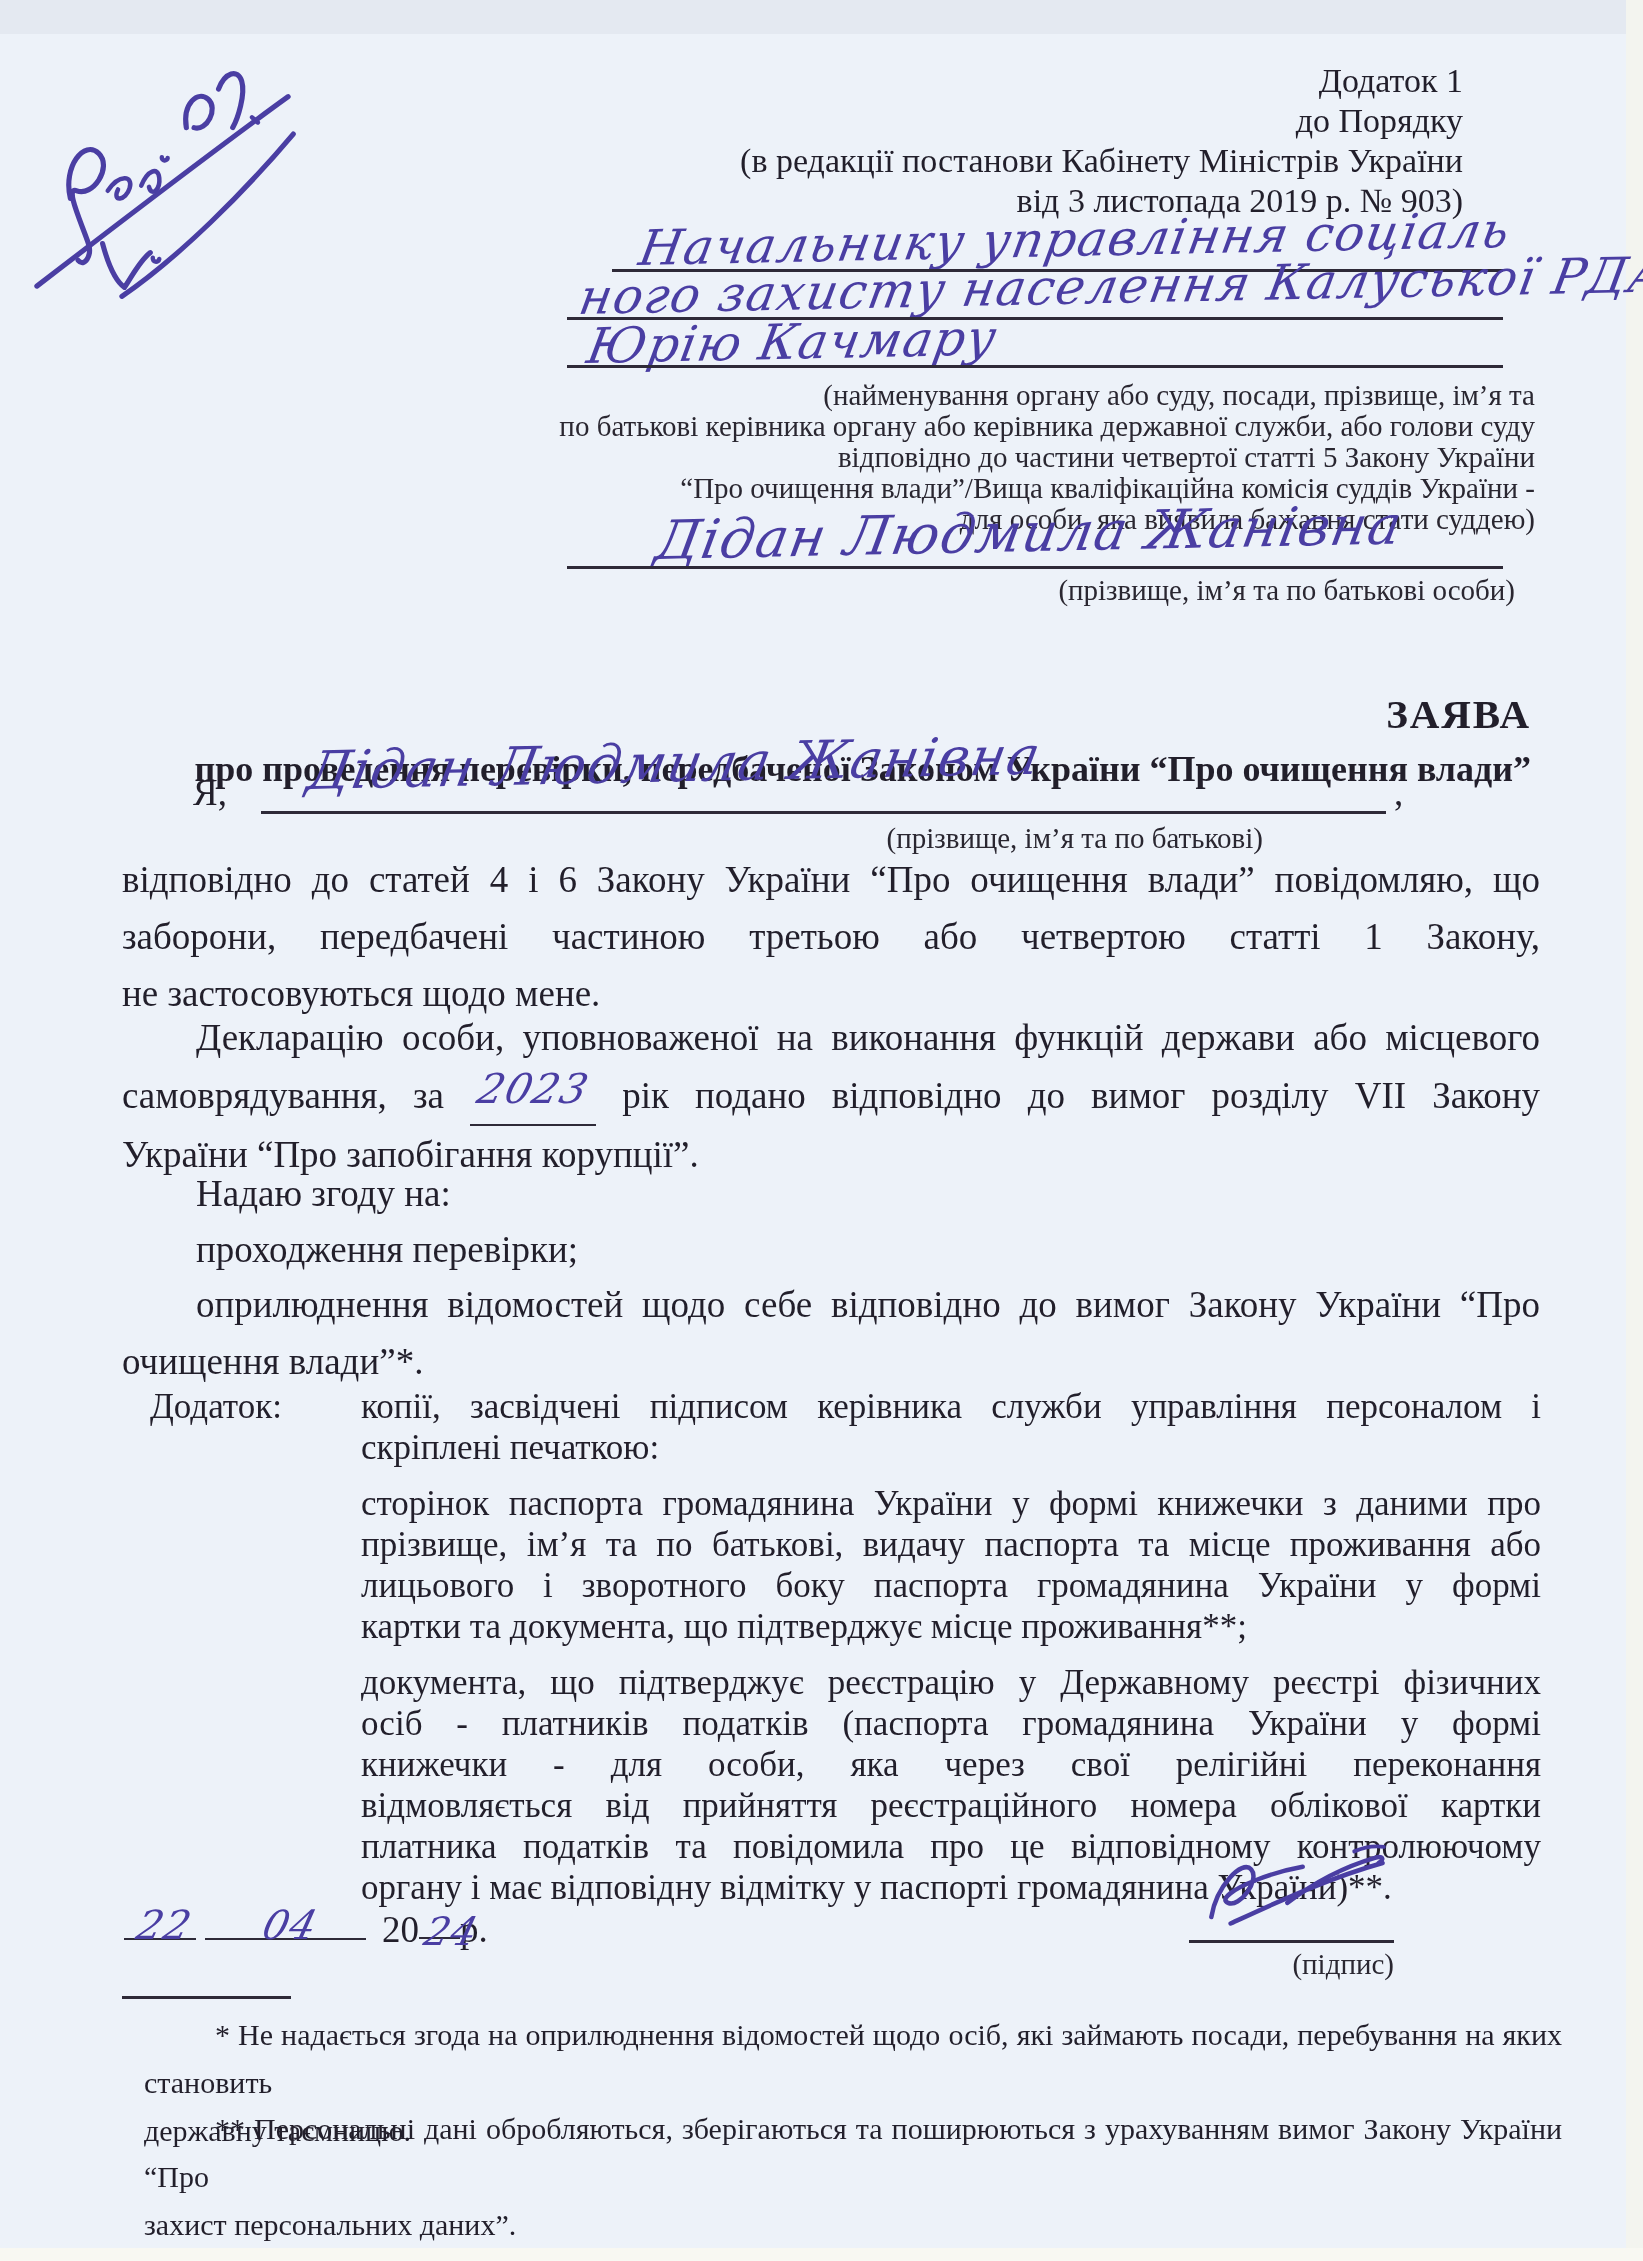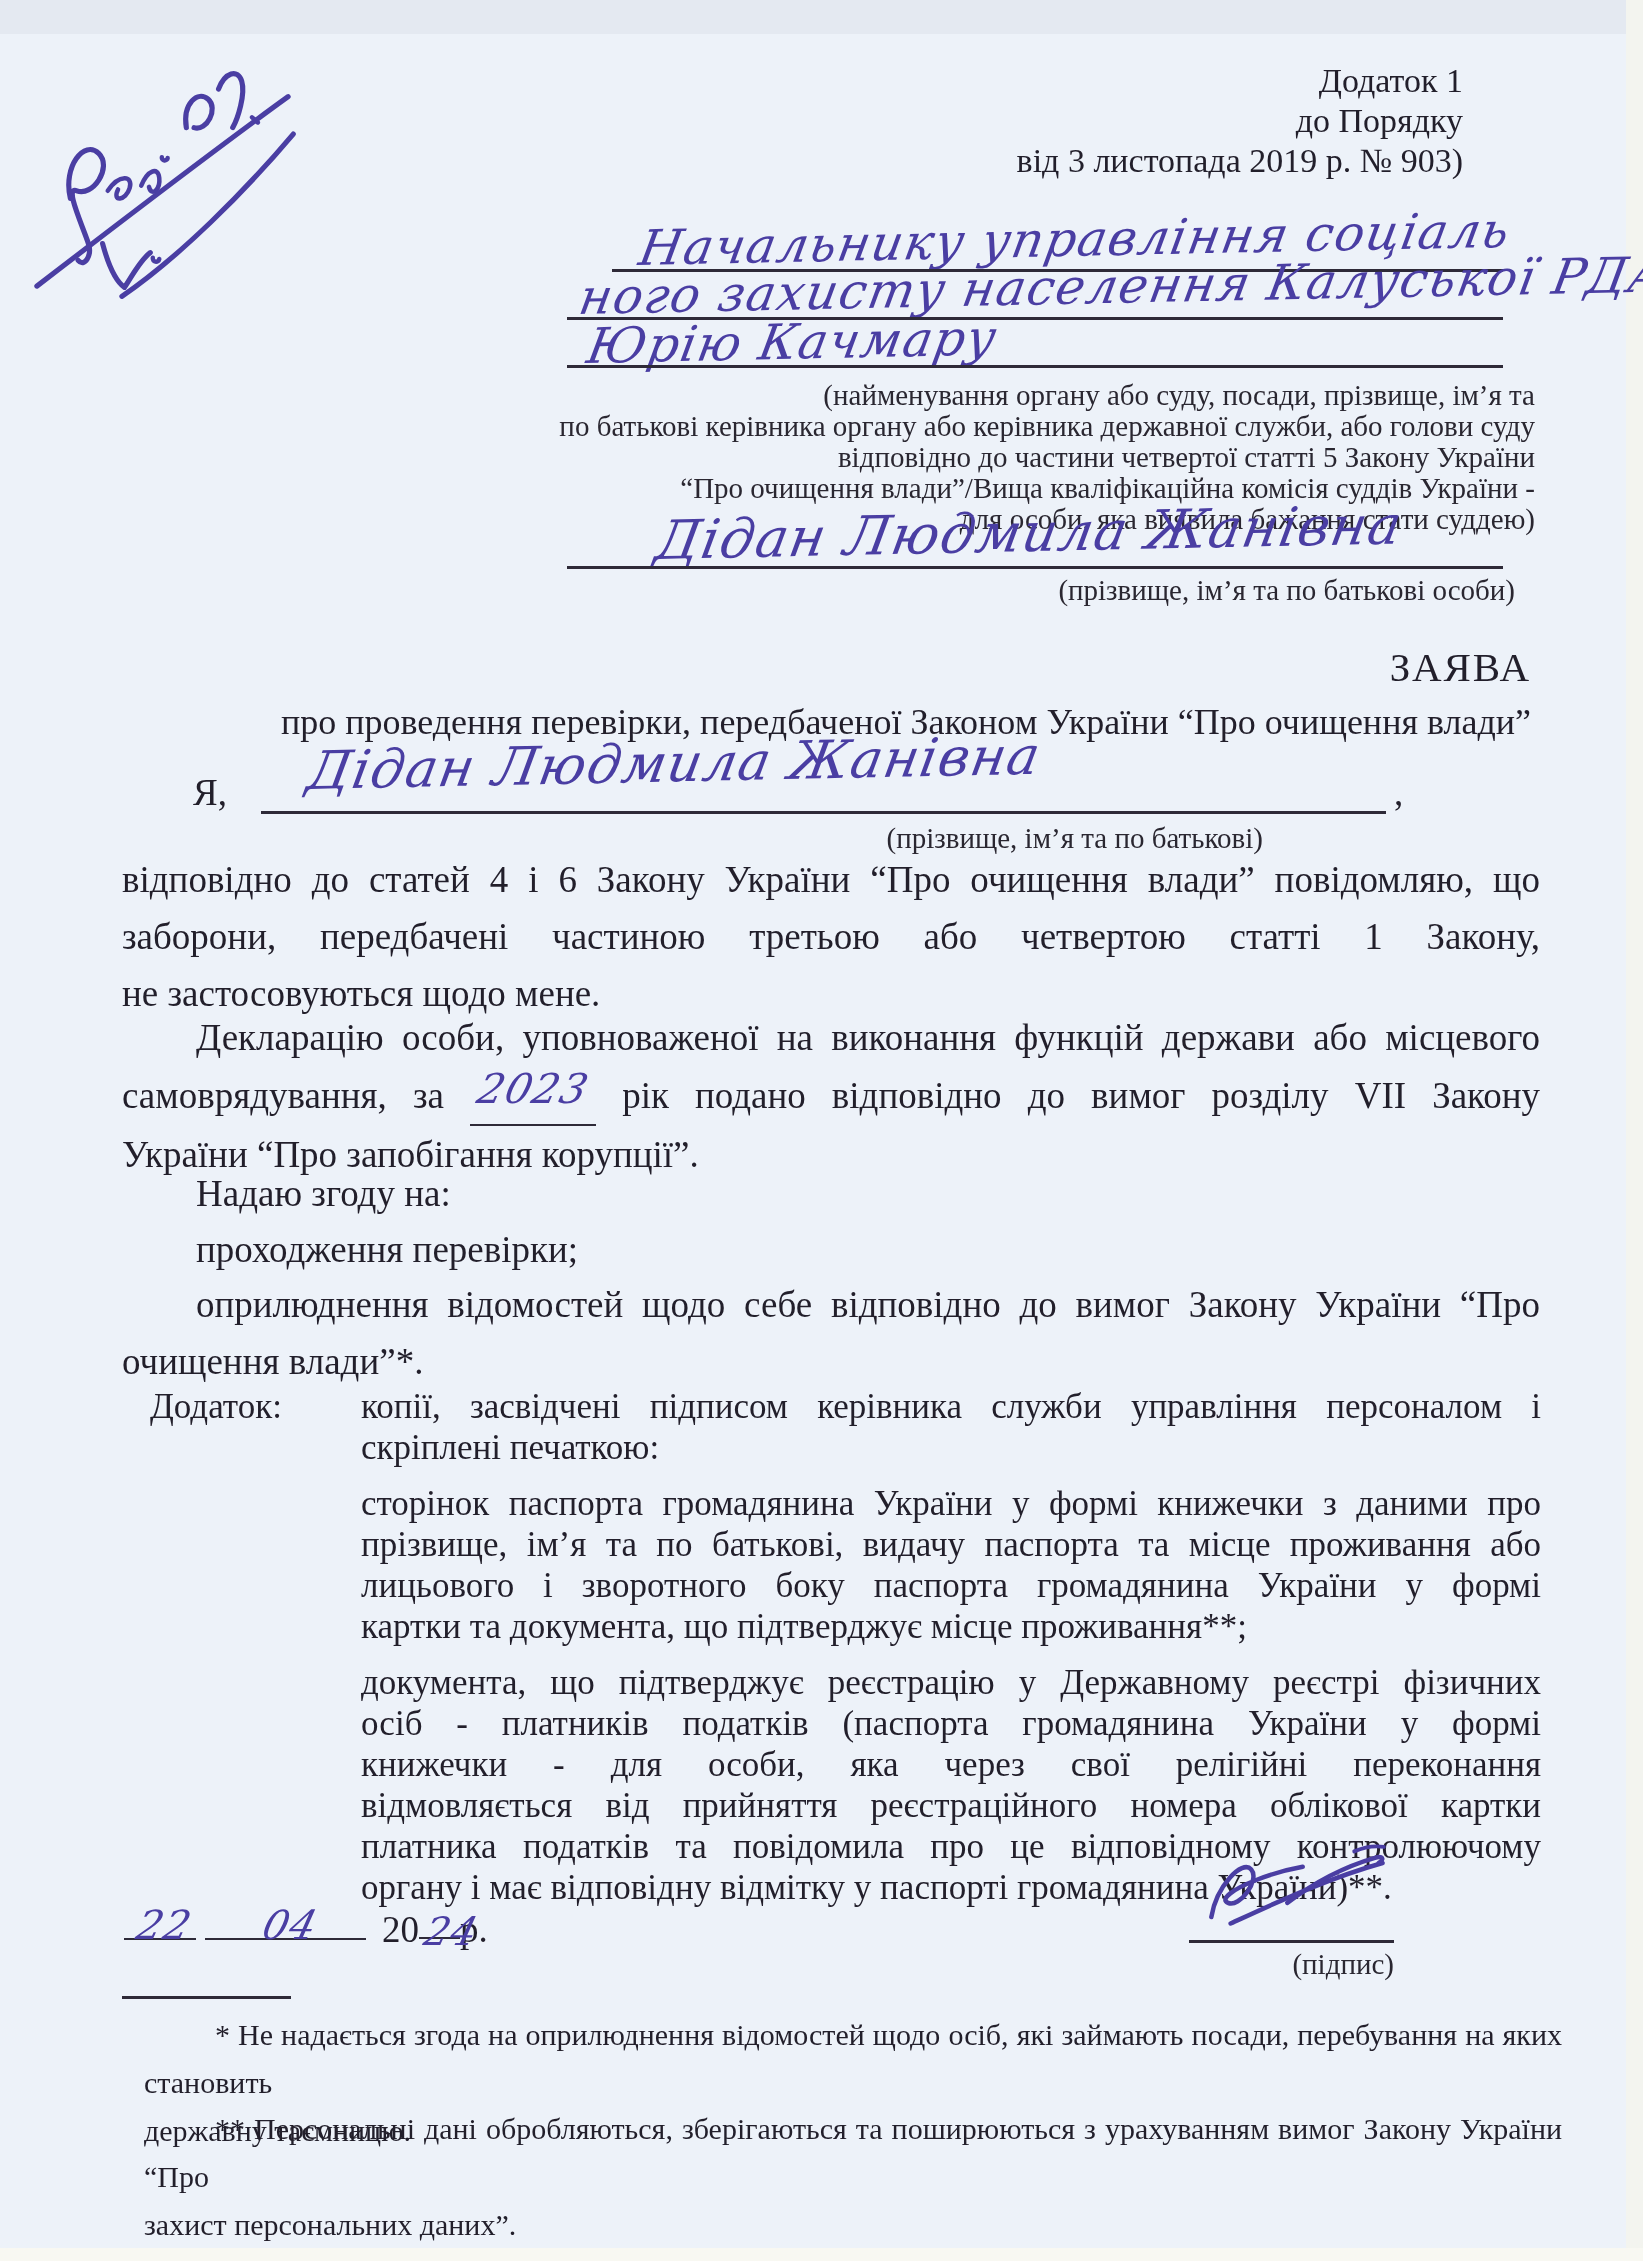--- a/index.html
+++ b/index.html
@@ -7,21 +7,21 @@
     position:relative; width:1644px; height:2261px;
     background:#edf2f9; overflow:hidden;
     font-family:"Liberation Serif","DejaVu Serif",serif;
     color:#221f2b;
   }
   .scan-strip-top{position:absolute;left:0;top:0;width:100%;height:34px;background:#e4e9f1;}
   .scan-strip-bottom{position:absolute;left:0;bottom:0;width:100%;height:13px;background:#f8f8f2;}
   .scan-strip-right{position:absolute;right:0;top:0;width:18px;height:100%;background:#f3f4ef;}
   .abs{position:absolute;}
   .center{text-align:right;}
-  .b{font-weight:normal;}
+  .b{font-weight:bold;margin-top:47px;}
   .nowrap{white-space:nowrap;}
   .jline{text-align:justify; text-align-last:justify;}
   .jline.final{text-align:justify; text-align-last:left;}
   .indent{text-indent:74px;}
   .ul{background:#2e2a38; height:2.6px;}
   .blank{display:inline-block; border-bottom:2.6px solid #2e2a38; text-align:center; vertical-align:baseline;}
   .hw{
     font-family:"DejaVu Serif",serif; font-style:italic;
     color:#4a3ea3; white-space:nowrap; letter-spacing:1.3px;
     transform:skewX(-11deg) rotate(-1.2deg); transform-origin:left bottom;
@@ -52,20 +52,21 @@
     <path stroke-width="7" d="M352 134 l9 8"></path>
     <path stroke-width="8" d="M18 396 C130 310 300 180 408 102"></path>
     <path stroke-width="8" d="M150 412 C240 350 340 250 416 160"></path>
     <path stroke-width="8" d="M120 330 C128 360 140 388 154 398 C166 380 178 356 194 344"></path>
     <path stroke-width="7" d="M198 352 a5 5 0 1 0 10 2"></path>
   </svg>
 
   <div class="abs annex-header center" style="left:612px; top:61px; width:851px;">
     <div>Додаток 1</div>
     <div>до Порядку</div>
+    <div>(в редакції постанови Кабінету Міністрів України</div>
     <div>від 3 листопада 2019 р. № 903)</div>
   </div>
 
   <div class="abs hw" style="left:635px; top:220px; font-size:49px;">Начальнику управління соціаль</div>
   <div class="abs ul" style="left:612px; top:269px; width:891px;"></div>
 
   <div class="abs hw" style="left:575px; top:269px; font-size:49px;">ного захисту населення Калуської РДА</div>
   <div class="abs ul" style="left:567px; top:317px; width:936px;"></div>
 
   <div class="abs hw" style="left:583px; top:318px; font-size:49px;">Юрію Качмару</div>

